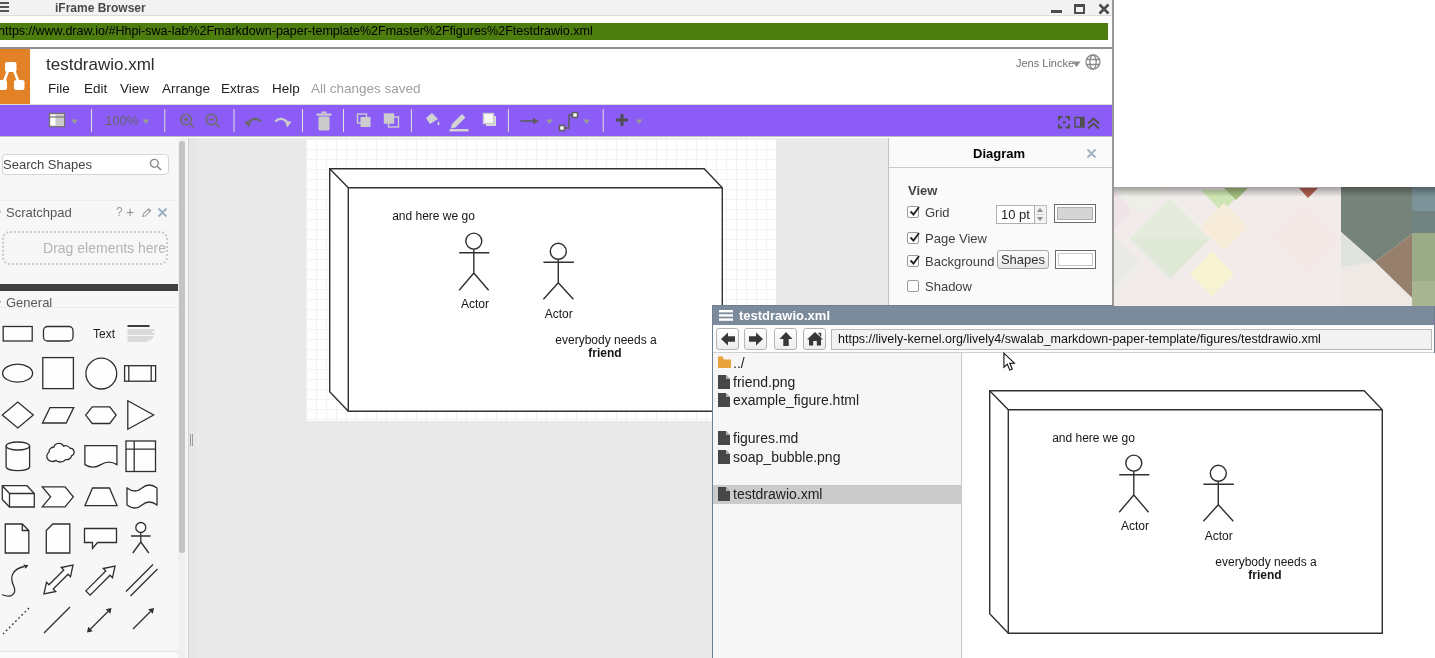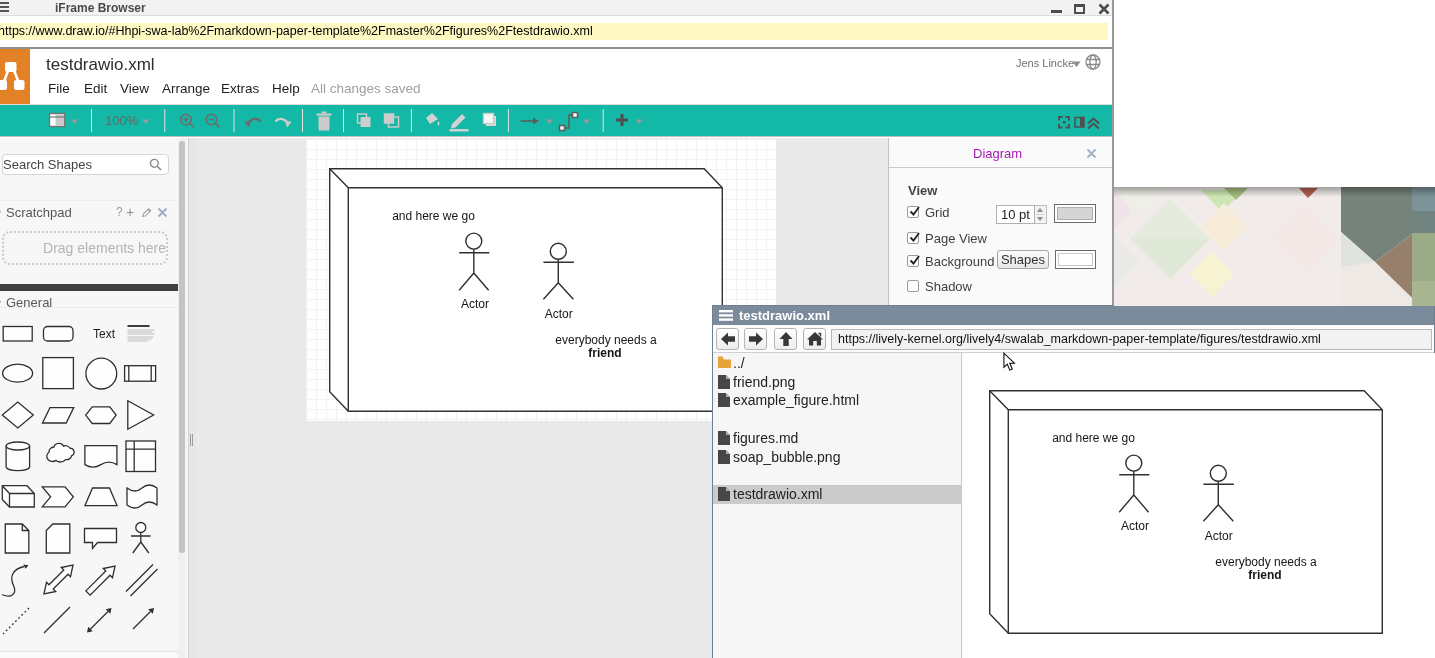--- a/index.html
+++ b/index.html
@@ -7,31 +7,31 @@
   font-family:"Liberation Sans", sans-serif; }
 #win1 { position:absolute; left:0; top:0; width:1114px; height:658px;
   border-right:2px solid #9b9b9b; background:#fff; }
 #titlebar { position:absolute; left:0; top:0; width:1112px; height:16px;
   background:#f2f2f2; border-bottom:1px solid #dcdcdc; }
 #titlebar .ham { position:absolute; left:-3px; top:2px; width:12px; height:11px; }
 #titlebar .ham div { height:2px; background:#555; margin-bottom:2px; }
 #titlebar .ttl { position:absolute; left:15px; top:1px; font-size:12px; font-weight:bold; color:#4a4a4a;margin-left:40px; }
 .winbtn { position:absolute; top:0; color:#4d4d4d; }
 #urlrow { position:absolute; left:0; top:17px; width:1112px; height:30px; background:#fff; }
-#urlfield { position:absolute; left:0; top:6px; width:1108px; height:17px; background:#fef9c3;
+#urlfield { position:absolute; left:0; top:6px; width:1108px; height:17px; background:#4d7c0f;
   font-size:12.5px; color:#000; line-height:17px; white-space:nowrap; overflow:hidden; text-indent:-2px; }
 #graybar { position:absolute; left:0; top:47px; width:1112px; height:2px; background:#909090; }
 #dio { position:absolute; left:0; top:49px; width:1112px; height:609px; background:#fff; }
 #logo { position:absolute; left:0; top:0; width:30px; height:56px; background:#e38126; }
 #dtitle { position:absolute; left:46px; top:6px; font-size:17px; color:#2e2e2e; }
 #menus { position:absolute; left:0; top:32px; font-size:13.5px; color:#1e1e1e; height:16px; width:1112px; }
 #menus span { position:absolute; top:0; }
 #menus .saved { color:#9e9e9e; }
 #acct { position:absolute; left:1016px; top:8px; font-size:11px; color:#707070; }
-#toolbar { position:absolute; left:0; top:55px; width:1112px; height:33px; background:#14b8a6;
+#toolbar { position:absolute; left:0; top:55px; width:1112px; height:33px; background:#8b5cf6;
   border-top:1px solid #dadada; border-bottom:1px solid #bdbdbd; }
 #main { position:absolute; left:0; top:89px; width:1112px; height:520px; }
 #sidebar { position:absolute; left:0; top:0; width:188px; height:520px; background:#f7f7f7; }
 #sbscroll { position:absolute; left:178px; top:0; width:8px; height:520px; background:#f0f0f0; }
 #sbthumb { position:absolute; left:179px; top:3px; width:6px; height:412px; background:#c4c4c4; border-radius:3px; }
 #searchbox { position:absolute; left:2px; top:16px; width:167px; height:21px; background:#fff;
   border:1px solid #d5d5d5; border-radius:4px; font-size:13px; color:#444; line-height:19px; padding-left:0; }
 #divider { position:absolute; left:188px; top:0; width:8px; height:520px; background:#e7e7e7;
   border-left:1px solid #d0d0d0; }
 #canvas { position:absolute; left:196px; top:0; width:692px; height:520px; background:#e9e9e9; }
@@ -299,21 +299,21 @@
         </svg>
         <div style="position:absolute;left:0;top:513px;width:178px;height:7px;background:#fafafa;border-top:1px solid #e0e0e0;"></div>
         <div id="sbscroll"></div>
         <div id="sbthumb"></div>
       </div>
       <div id="divider">
         <div style="position:absolute;left:1px;top:296px;width:3px;height:12px;border-left:1px solid #9a9a9a;border-right:1px solid #9a9a9a;"></div>
       </div>
       <div id="panel">
         <div style="position:absolute;left:0;top:0;width:223px;height:30px;border-bottom:1px solid #c9c9c9;">
-          <span style="position:absolute;left:84px;top:8px;font-size:13px;font-weight:normal;color:#a21caf;">Diagram</span>
+          <span style="position:absolute;left:84px;top:8px;font-size:13px;font-weight:bold;color:#000000;">Diagram</span>
           <svg style="position:absolute;left:197px;top:10px;" width="11" height="11" viewBox="0 0 11 11">
             <path d="M1.5,1.5 L9.5,9.5 M9.5,1.5 L1.5,9.5" stroke="#a0b1c1" stroke-width="1.8"></path>
           </svg>
         </div>
         <div style="position:absolute;left:19px;top:45px;font-size:13px;font-weight:bold;color:#454545;">View</div>
         <div class="cb" style="left:18px;top:68px;">
             <svg width="13" height="13" viewBox="0 0 13 13">
               <path d="M2.5,6.5 L5.5,9.5 L11,2" fill="none" stroke="#222" stroke-width="1.8"></path>
             </svg>
           </div>

